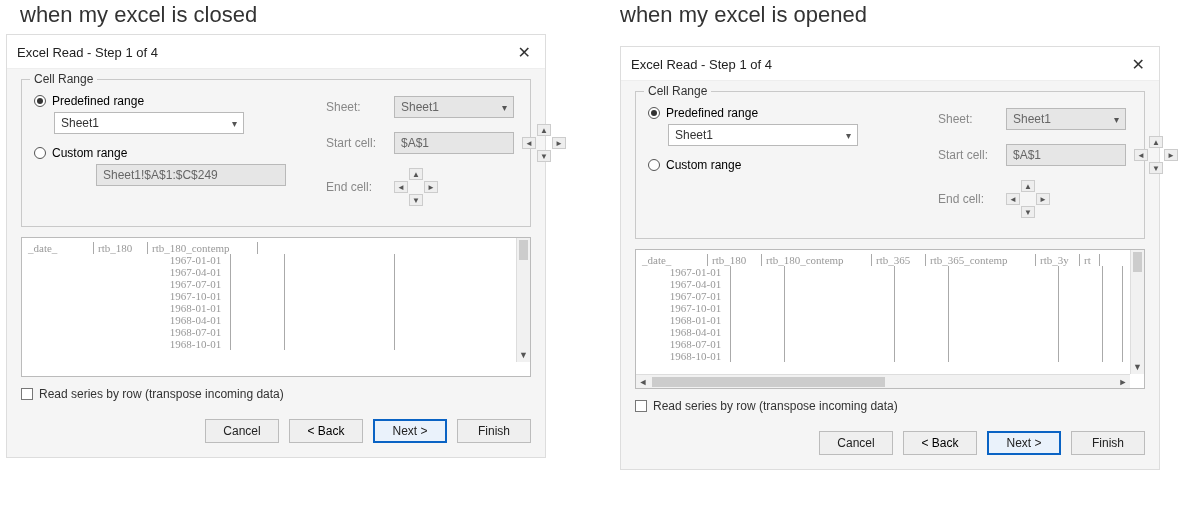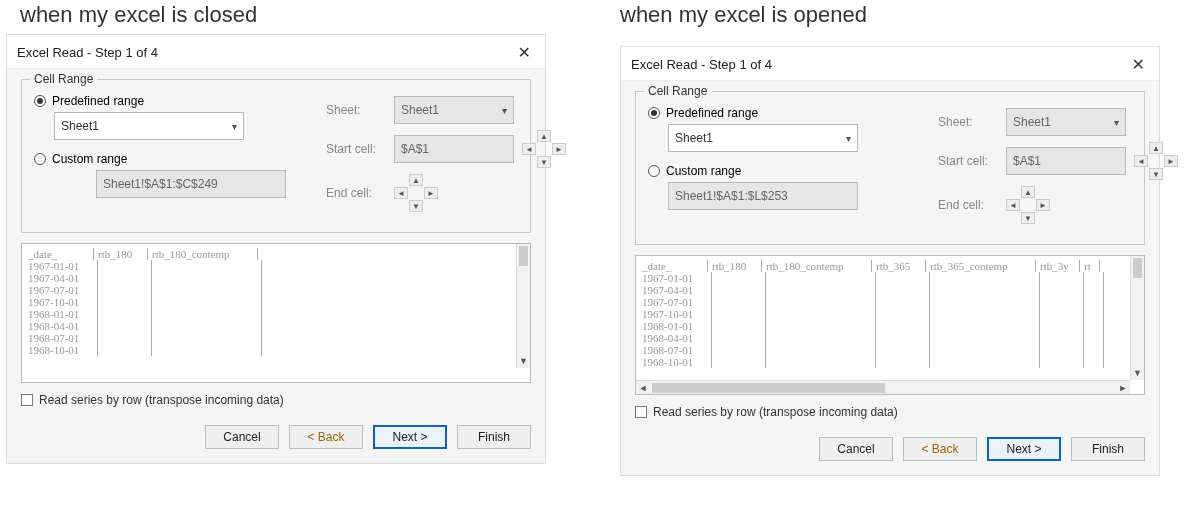--- a/index.html
+++ b/index.html
@@ -83,21 +83,21 @@
     content: "";
     width: 6px; height: 6px;
     border-radius: 50%;
     background: #333;
   }
   .combo, .textbox {
     display: inline-flex;
     align-items: center;
     border: 1px solid #b9b9b9;
     background: #fff;
-    height: 28px;
+    height: 22px;
     padding: 0 6px;
     font-size: 12px;
     color: #333;
   }
   .combo.disabled, .textbox.disabled { background: #e6e6e6; color: #666; }
   .combo .chev { margin-left: auto; font-size: 10px; color: #555; }
   .row { display: flex; align-items: center; gap: 8px; margin: 6px 0; }
   .lbl { width: 60px; color: #888; font-size: 12px; text-align: left; }
   .arrows {
     display: inline-grid;
@@ -144,34 +144,34 @@
     display:flex;align-items:center;
   }
   .preview .hscroll .larr,.preview .hscroll .rarr{
     width:14px;height:14px;display:flex;align-items:center;justify-content:center;font-size:9px;color:#555;
   }
   .preview .hscroll .track{flex:1;height:14px;position:relative;}
   .preview .hscroll .thumb{position:absolute;top:2px;bottom:2px;left:2px;width:50%;background:#ccc;}
   .colhead { display:flex; }
   .colhead div { border-right:1px solid #aaa; padding:0 4px; overflow:hidden; text-overflow:clip; }
   .datarows { }
-  .datarows div { padding-left: 4px; }
+  .datarows div { padding-left: 4px; text-align: center; }
   .datarows .cell { border-right:1px solid #aaa; display:inline-block; }
   .chk-row { display:flex; align-items:center; gap:6px; margin-top:10px; color:#333; font-size:12px; }
   .chkbox { width:12px;height:12px;border:1px solid #777;background:#fff;display:inline-block; }
   .buttons {
     display:flex; justify-content:flex-end; gap:10px;
     padding: 10px 14px 14px 14px;
   }
   .btn {
     min-width:74px; height:24px; border:1px solid #bcbcbc; background:#efefef;
     display:inline-flex;align-items:center;justify-content:center;
     font-size:12px; color:#222; cursor:pointer;
   }
-  .btn.disabled { color:#a16207; }
+  .btn.disabled { color:#000000; }
   .btn.primary { border:2px solid #0a63c4; background:#eaf2fb; }
 </style>
 </head>
 <body>
 
 <div class="caption" style="left:20px;">when my excel is closed</div>
 <div class="caption" style="left:620px;">when my excel is opened</div>
 
 <div class="dialog" style="left:6px; top:34px; width:540px;">
   <div class="titlebar">
@@ -300,25 +300,20 @@
           </div>
           <div style="margin-left:20px;">
             <div class="combo" style="width:190px;">
               <span>Sheet1</span>
               <span class="chev">▾</span>
             </div>
           </div>
           <div class="radio" style="margin-top:12px;">
             <span class="radio-input"></span>
             <span>Custom range</span>
-          </div>
-          <div style="margin-left:20px;">
-            <div class="textbox disabled" style="width:190px;">
-              <span>Sheet1!$A$1:$L$253</span>
-            </div>
           </div>
         </div>
         <div class="rightcol">
           <div class="row">
             <span class="lbl">Sheet:</span>
             <div class="combo disabled" style="width:120px;">
               <span>Sheet1</span>
               <span class="chev">▾</span>
             </div>
           </div>

